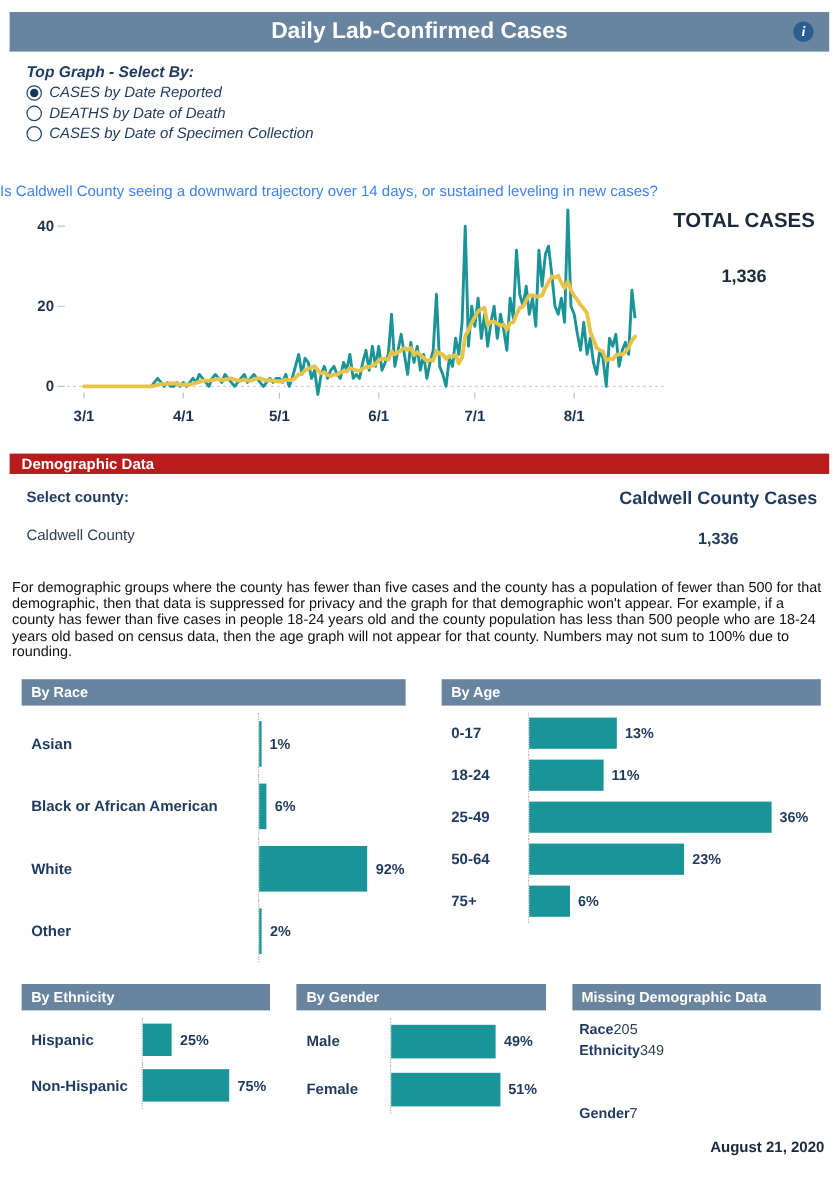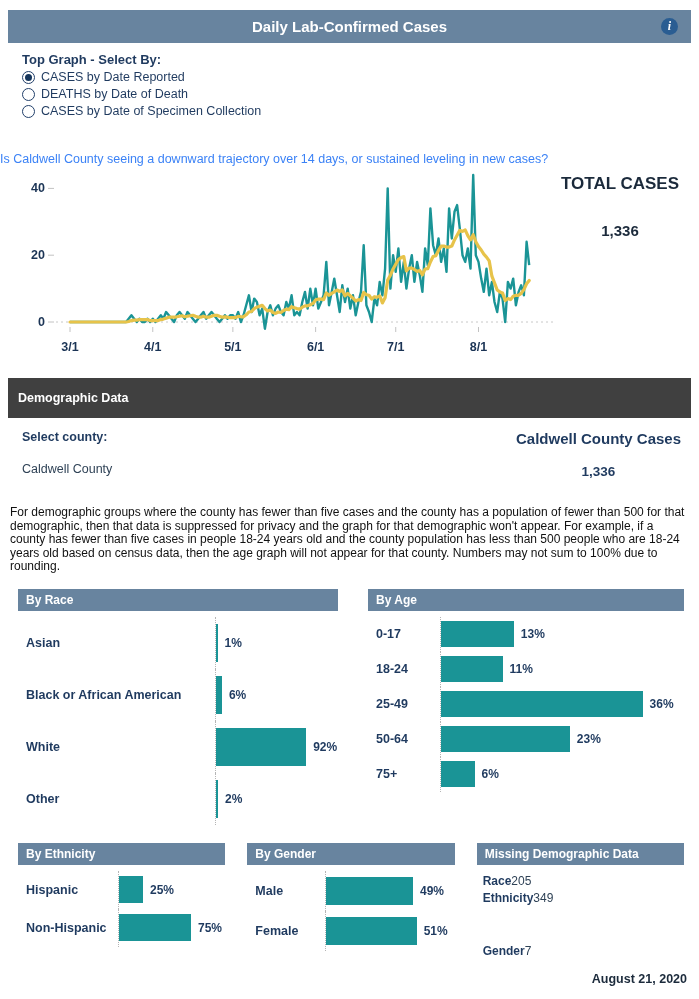--- a/index.html
+++ b/index.html
@@ -1,26 +1,26 @@
 <!DOCTYPE html>
 <html><head>
 <meta charset="utf-8">
 <style>
   html,body{margin:0;padding:0;background:#fff;}
   .page{position:relative;width:699px;height:999px;background:#fff;overflow:hidden;
         font-family:"Liberation Sans",sans-serif;color:#1f3a5f;}
   
   .app-header{margin:10px 8px 0;height:33px;background:#68849f;position:relative;
               display:flex;align-items:center;justify-content:center;}
-  .app-title{color:#fff;font-weight:bold;font-size:15px;}
+  .app-title{color:#fff;font-weight:bold;font-size:19px;}
   .info-btn{position:absolute;right:13px;top:8px;width:17px;height:17px;border-radius:50%;
             background:#2a5d92;color:#fff;display:flex;align-items:center;justify-content:center;
             font-family:"Liberation Serif",serif;font-style:italic;font-weight:bold;font-size:12px;cursor:pointer;}
   
-  .top-controls{margin:9px 0 0 22px;}
+  .top-controls{margin:9px 0 0 22px;font-style:italic;}
   .tc-heading{font-weight:bold;font-size:13px;color:#1f3a5f;}
   .radio-row{display:flex;align-items:center;margin-top:3px;height:14px;cursor:pointer;}
   .radio{width:11px;height:11px;border:1.5px solid #22406b;border-radius:50%;position:relative;
          flex:0 0 auto;margin-right:6px;background:#fff;}
   .radio.checked::after{content:'';position:absolute;left:2px;top:2px;right:2px;bottom:2px;
          background:#16365c;border-radius:50%;}
   .radio-label{font-size:12.5px;color:#1f3a5f;}
   
   .question{margin:34px 0 0;font-size:12.5px;color:#3b82f6;}
   
@@ -28,21 +28,21 @@
   #trend-svg{position:absolute;left:0;top:0;}
   .zeroline{stroke:#c8c8c8;stroke-width:1;stroke-dasharray:2 3;fill:none;}
   .tick{stroke:#c2c2c2;stroke-width:1;}
   .ylab,.xlab{font-family:"Liberation Sans",sans-serif;font-weight:bold;font-size:12.5px;fill:#1b3455;}
   .daily{fill:none;stroke:#1A9496;stroke-width:2.4;stroke-linejoin:round;}
   .avg{fill:none;stroke:#E7C34A;stroke-width:3.2;stroke-linejoin:round;stroke-linecap:round;}
   .total-block{position:absolute;right:10px;top:2px;width:138px;text-align:center;color:#1b2a3b;}
   .total-label{font-size:17px;font-weight:bold;}
   .total-value{font-size:15px;font-weight:bold;margin-top:28px;}
   
-  .section-bar{margin:0 8px;height:40px;background:#404040;color:#fff;font-weight:bold;
+  .section-bar{margin:0 8px;height:17px;background:#b91c1c;color:#fff;font-weight:bold;
                font-size:12.5px;display:flex;align-items:center;padding-left:10px;}
   
   .demo-controls{display:flex;justify-content:space-between;margin:12px 18px 0 22px;height:62px;}
   .dc-label{font-weight:bold;font-size:12.5px;color:#1f3a5f;}
   .dc-value{font-size:12.5px;color:#2f4256;margin-top:18px;cursor:pointer;}
   .dc-center{text-align:center;color:#1f3a5f;}
   .cc-title{font-weight:bold;font-size:15px;}
   .cc-value{font-weight:bold;font-size:13.5px;margin-top:17px;}
   .dc-right .radio-row{margin-top:4px;}
   

